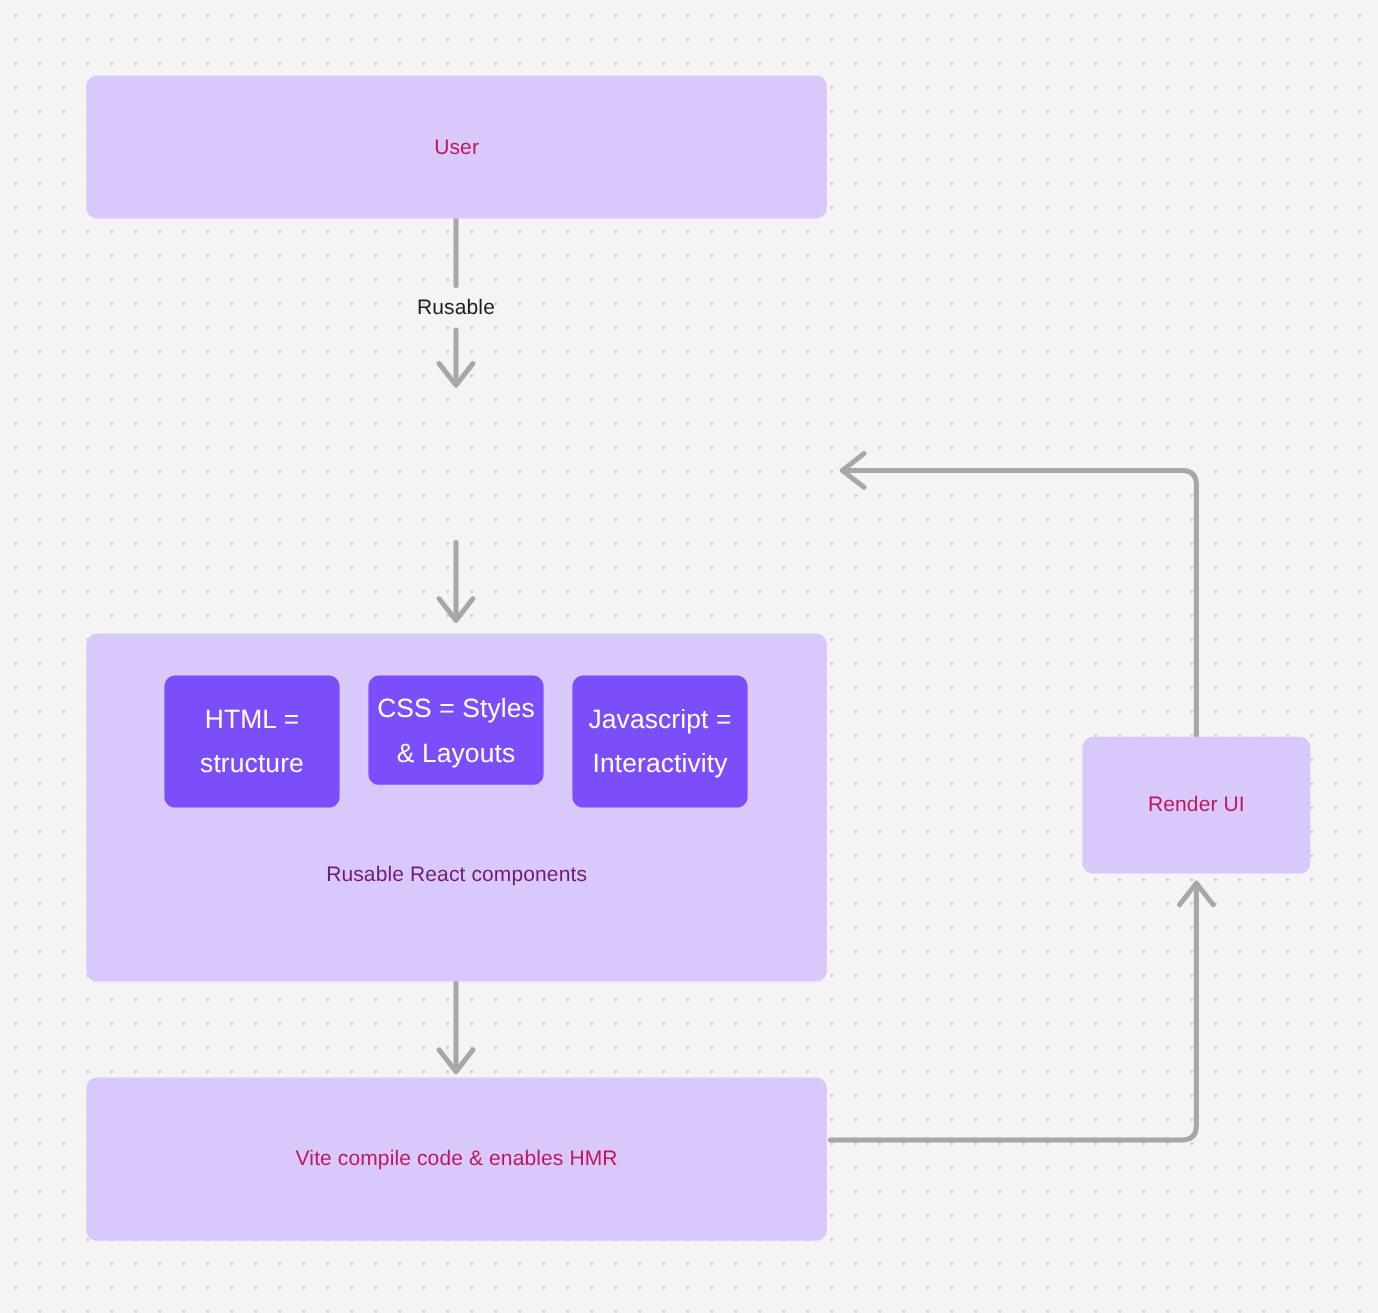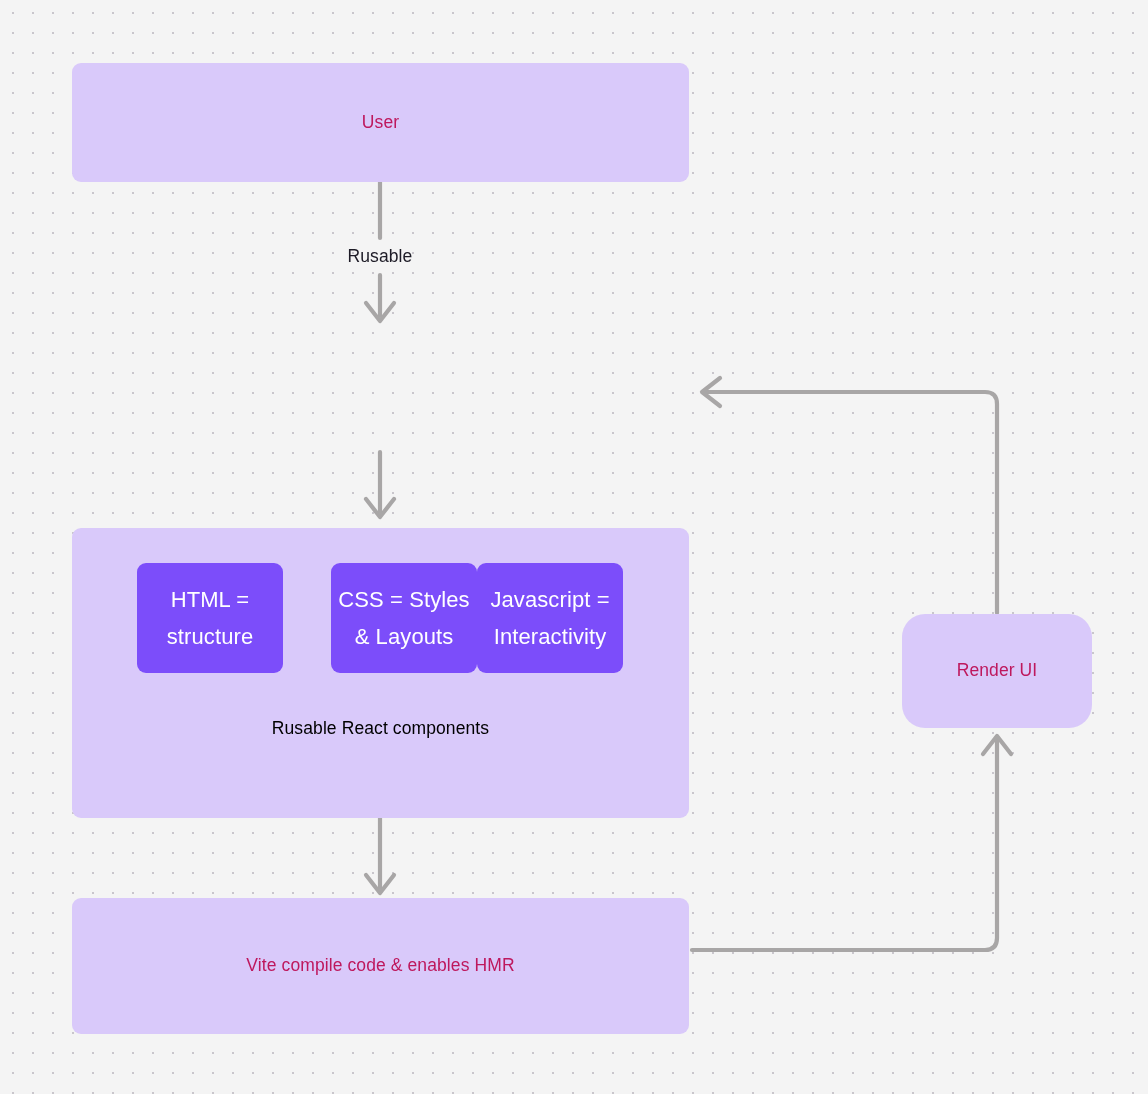--- a/index.html
+++ b/index.html
@@ -52,21 +52,21 @@
     transform: translateY(-50%);
     text-align: center;
     color: #ffffff;
     font-size: 22px;
     line-height: 1.7;
     letter-spacing: 0.1px;
   }
   .sub-caption {
     position: absolute;
     text-align: center;
-    color: #000000;
+    color: #701a75;
     font-size: 17.5px;
     letter-spacing: 0.1px;
   }
   .edge-label {
     position: absolute;
     color: #1d1b26;
     font-size: 17.5px;
     letter-spacing: 0.1px;
     text-align: center;
     white-space: nowrap;
@@ -131,38 +131,38 @@
 
   <div class="node" style="left:72px; top:528px; width:617px; height:290px;">
 
     <div class="chip" style="left:65px; top:35px; width:146px; height:110px;">
       <div class="chip-label">
         <span>HTML =</span><br>
         <span>structure</span>
       </div>
     </div>
 
-    <div class="chip" style="left:235px; top:35px; width:146px; height:110px;margin-left:24px;">
+    <div class="chip" style="left:235px; top:35px; width:146px; height:91px;">
       <div class="chip-label">
         <span>CSS = Styles</span><br>
         <span>&amp; Layouts</span>
       </div>
     </div>
 
     <div class="chip" style="left:405px; top:35px; width:146px; height:110px;">
       <div class="chip-label">
         <span>Javascript =</span><br>
         <span>Interactivity</span>
       </div>
     </div>
 
     <div class="sub-caption" style="left:0; right:0; top:190px;">Rusable React components</div>
   </div>
 
   <div class="node" style="left:72px; top:898px; width:617px; height:136px;">
     <div class="node-label">Vite compile code &amp; enables HMR</div>
   </div>
 
-  <div class="node" style="left:902px; top:614px; width:190px; height:114px;border-radius:23px;">
+  <div class="node" style="left:902px; top:614px; width:190px; height:114px;">
     <div class="node-label">Render UI</div>
   </div>
 
 </div>
 
 </body></html>

